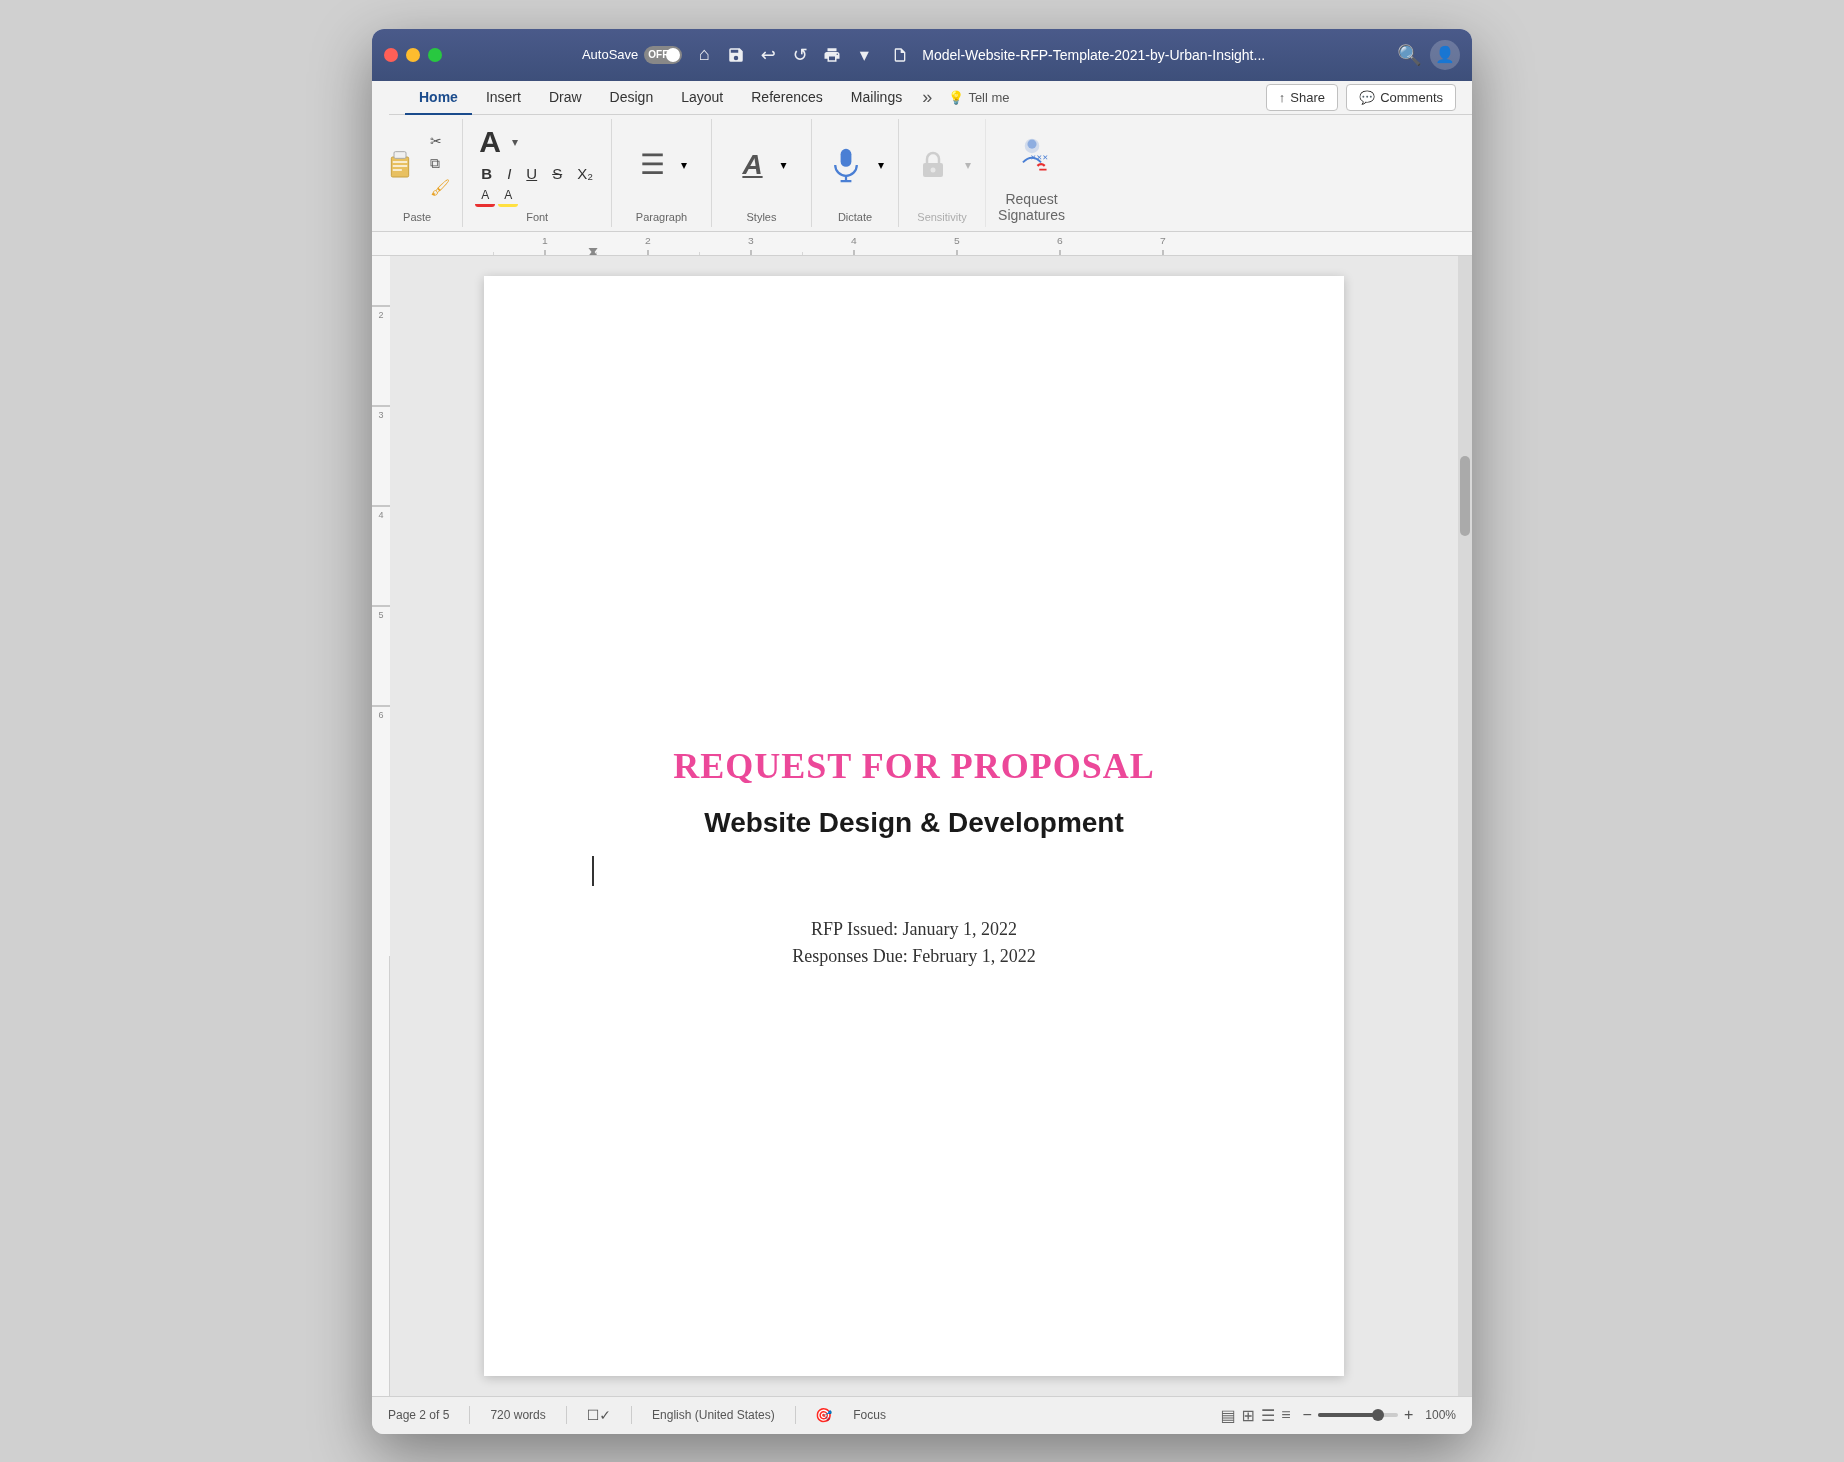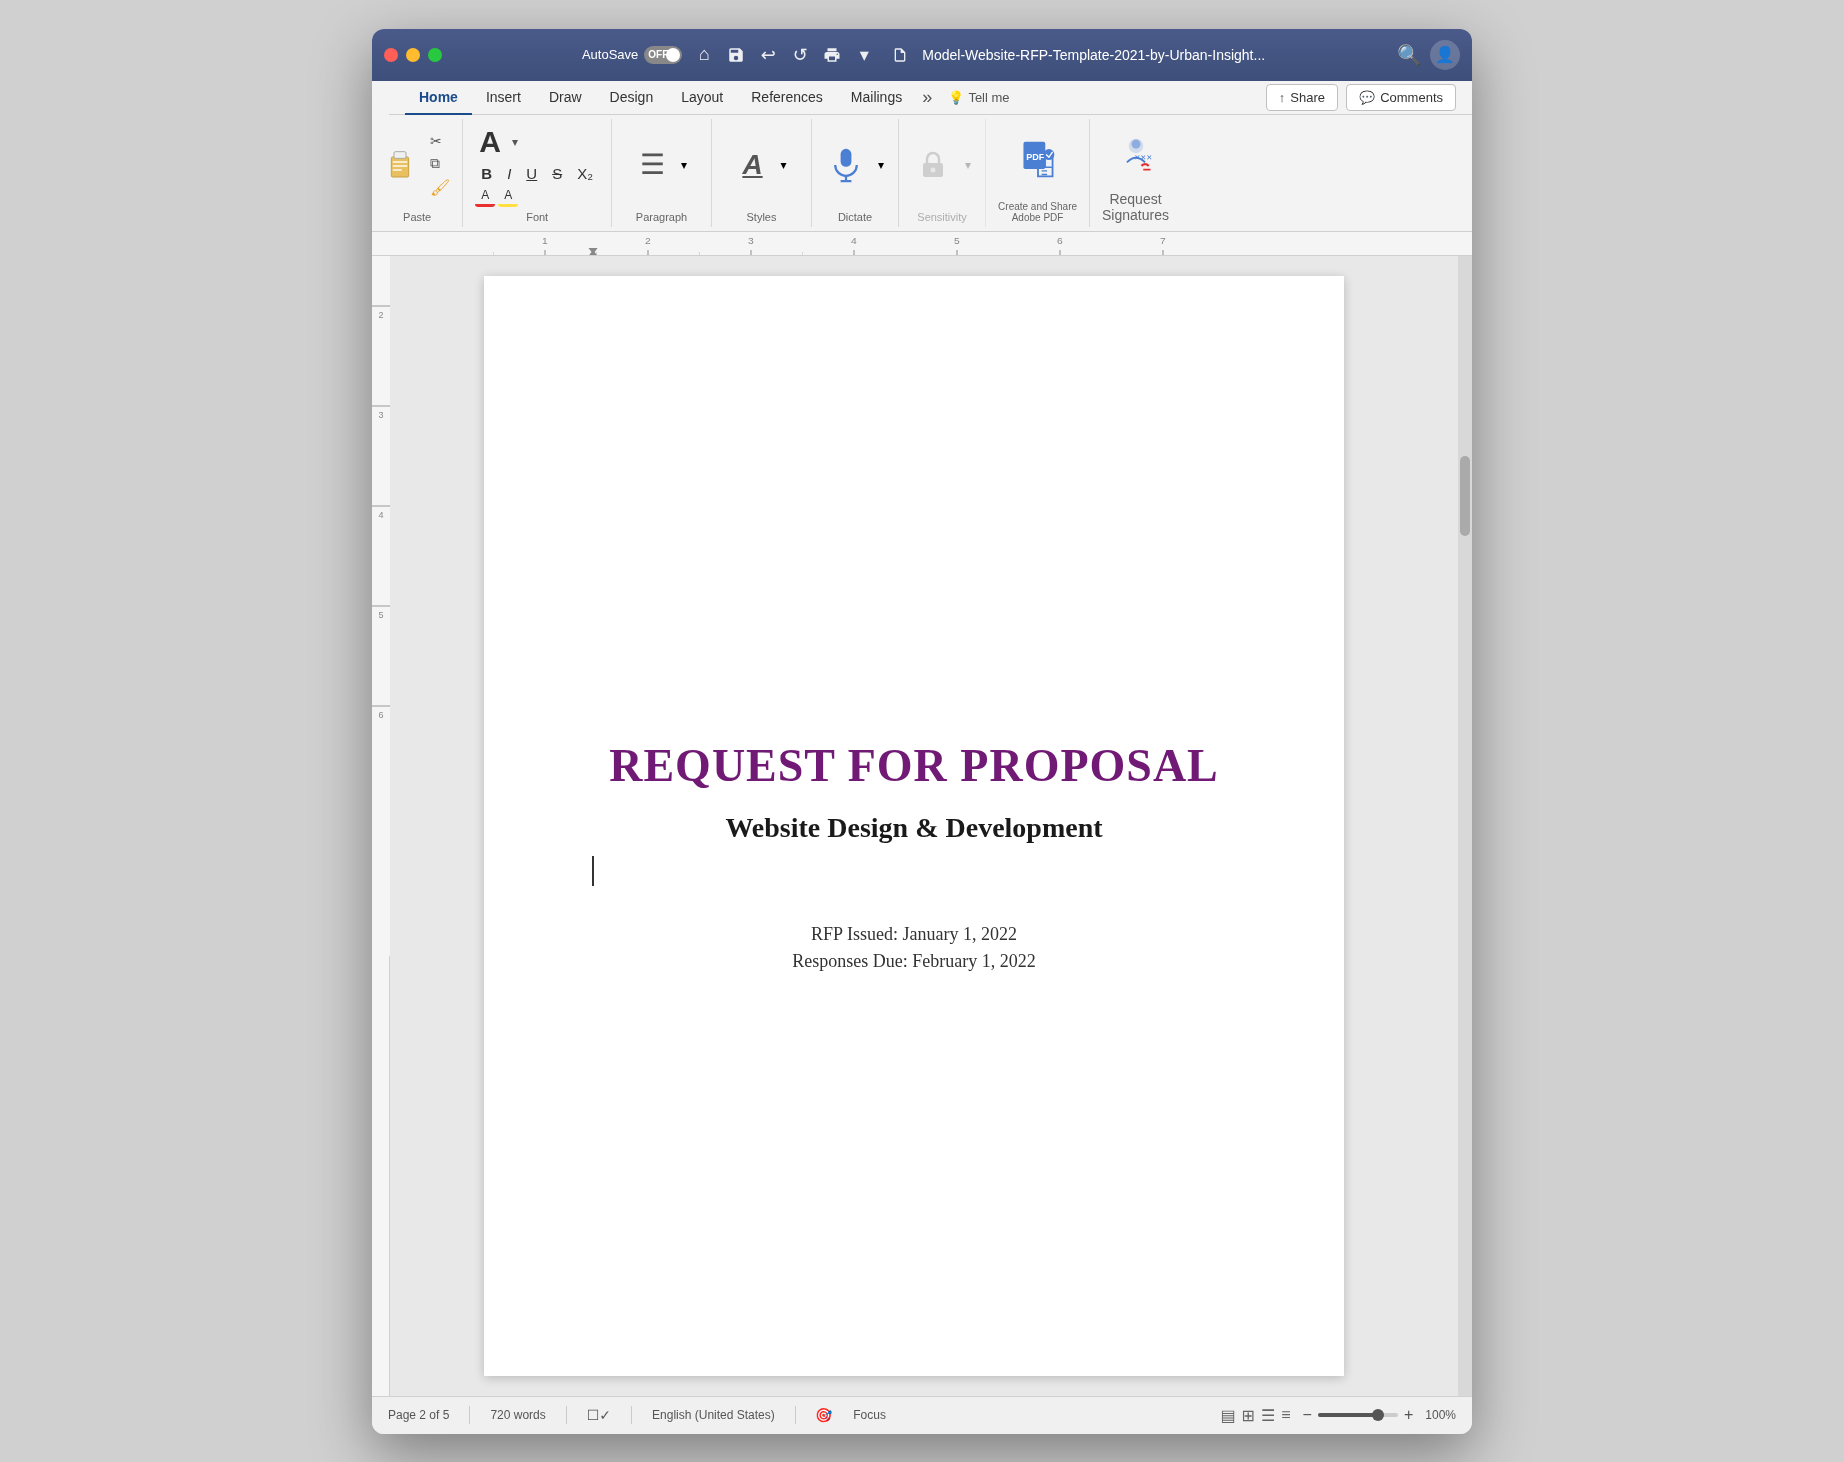--- a/index.html
+++ b/index.html
@@ -349,33 +349,33 @@
     .page-content {
       flex: 1;
       display: flex;
       flex-direction: column;
       align-items: center;
       justify-content: center;
       gap: 20px;
       padding-top: 60px;
     }
     .doc-title {
-      font-size: 46px;
+      font-size: 36px;
       font-weight: 800;
-      color: #701a75;
+      color: #ec4899;
       text-align: center;
       font-family: 'Georgia', serif;
       letter-spacing: 1px;
     }
     .doc-subtitle {
       font-size: 28px;
       font-weight: 700;
       color: #1a1a1a;
       text-align: center;
-      font-family: Liberation Serif, serif;
+      font-family: Liberation Sans, sans-serif;
     }
     .company-logo {
       display: flex;
       align-items: center;
       gap: 16px;
       margin: 10px 0;
     }
     .logo-icon {
       width: 60px;
       height: 60px;
@@ -638,36 +638,20 @@
               <rect x="6" y="14" width="20" height="14" rx="2" fill="#aaa"></rect>
               <path d="M10 14v-4a6 6 0 0112 0v4" stroke="#aaa" stroke-width="2.5" fill="none"></path>
               <circle cx="16" cy="21" r="2.5" fill="#ddd"></circle>
             </svg>
           </div>
           <div class="ribbon-btn-small" style="font-size:12px; opacity:0.5;">▾</div>
         </div>
         <span class="ribbon-group-label">Sensitivity</span>
       </div>
 
-      <div class="ribbon-group" style="padding: 4px 12px; min-width: 90px;">
-        <div class="ribbon-group-content" style="justify-content:center;">
-          <div class="ribbon-btn" style="flex-direction:column; align-items:center;">
-            <svg width="36" height="40" viewBox="0 0 36 44" fill="none">
-              <rect x="2" y="2" width="24" height="30" rx="2" fill="#4a7fd4"></rect>
-              <text x="5" y="22" font-size="10" fill="white" font-weight="bold">PDF</text>
-              <path d="M26 20 L34 20 L34 40 L18 40 L18 32" stroke="#4a7fd4" stroke-width="2" fill="none"></path>
-              <path d="M26 20 L26 30 L34 30" stroke="#4a7fd4" stroke-width="1.5" fill="#e8f0ff"></path>
-              <path d="M22 34 L28 34 M22 38 L28 38" stroke="#4a7fd4" stroke-width="1.5"></path>
-              <circle cx="30" cy="16" r="6" fill="#4a7fd4"></circle>
-              <path d="M27 16 L30 19 L34 13" stroke="white" stroke-width="1.5" fill="none"></path>
-            </svg>
-          </div>
-        </div>
-        <span class="ribbon-group-label" style="text-align:center; font-size:10px;">Create and Share<br>Adobe PDF</span>
-      </div>
 
       <div class="ribbon-group" style="padding: 4px 12px; min-width: 90px;">
         <div class="ribbon-group-content" style="justify-content:center;">
           <div class="ribbon-btn" style="flex-direction:column; align-items:center;">
             <svg width="36" height="40" viewBox="0 0 36 44" fill="none">
               <circle cx="18" cy="12" r="8" fill="#4a7fd4" opacity="0.2"></circle>
               <circle cx="18" cy="10" r="5" fill="#4a7fd4" opacity="0.5"></circle>
               <path d="M8 30 Q18 20 28 30" stroke="#4a7fd4" stroke-width="2" fill="none"></path>
               <path d="M24 34 Q28 30 32 34" stroke="#e83030" stroke-width="2.5" fill="none"></path>
               <line x1="26" y1="38" x2="34" y2="38" stroke="#e83030" stroke-width="2"></line>

